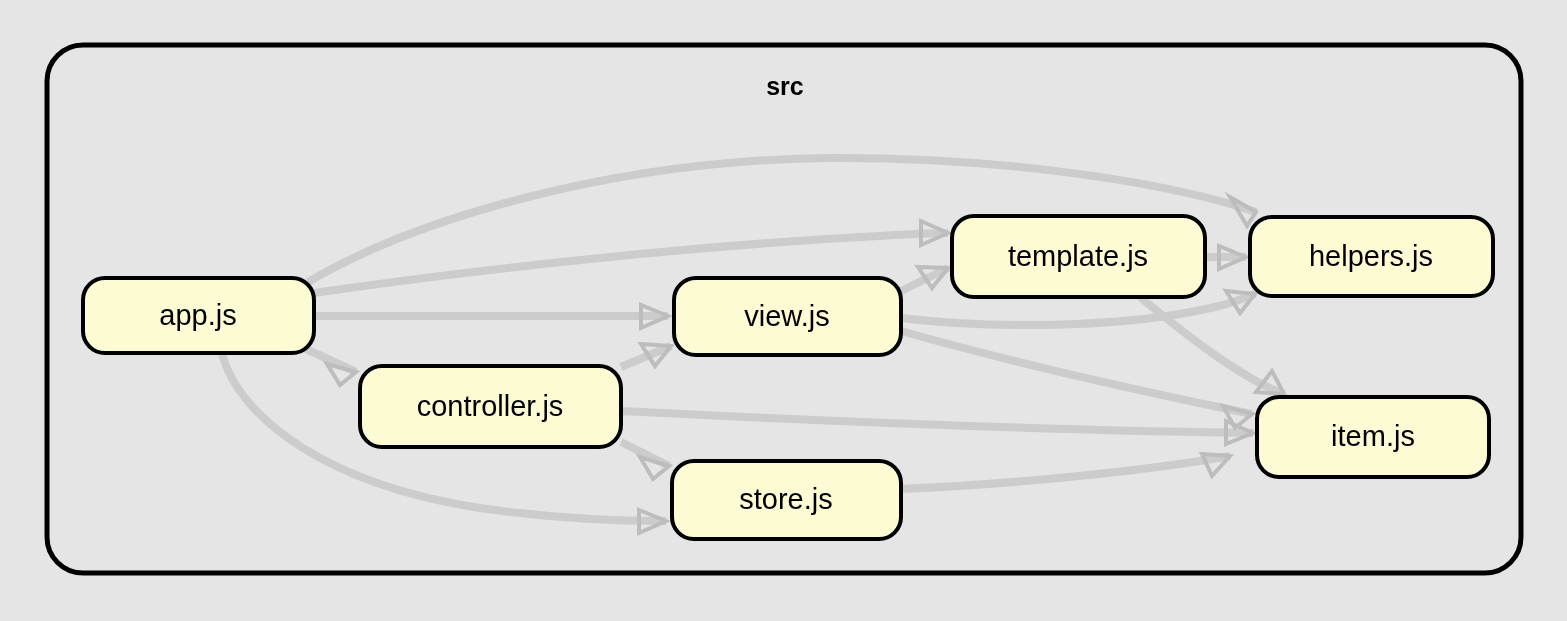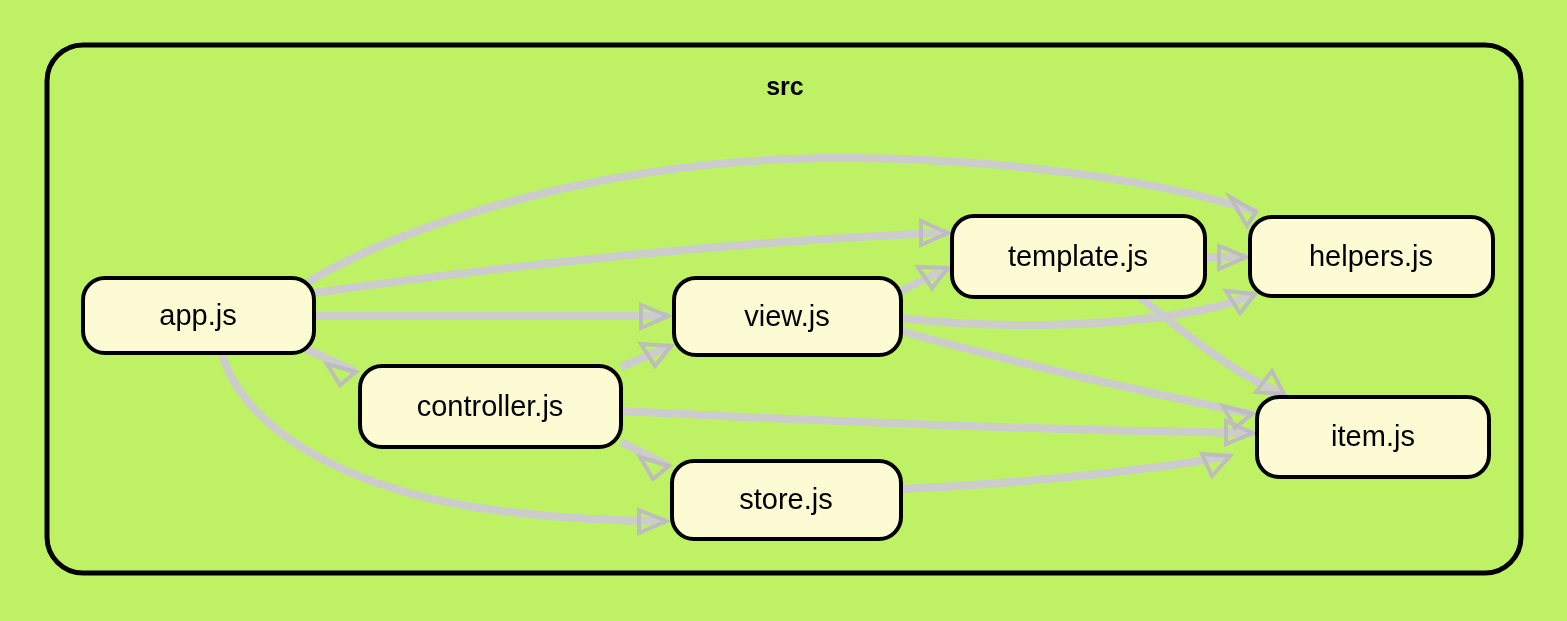--- a/index.html
+++ b/index.html
@@ -7,21 +7,21 @@
     padding: 0;
     background: #ffffff;
   }
   body {
     font-family: "Liberation Sans", sans-serif;
   }
   #canvas {
     position: relative;
     width: 1567px;
     height: 621px;
-    background: #bef264;
+    background: #e5e5e5;
     overflow: hidden;
   }
   #graph-svg {
     position: absolute;
     left: 0;
     top: 0;
     width: 1567px;
     height: 621px;
   }
   .cluster-rect {

